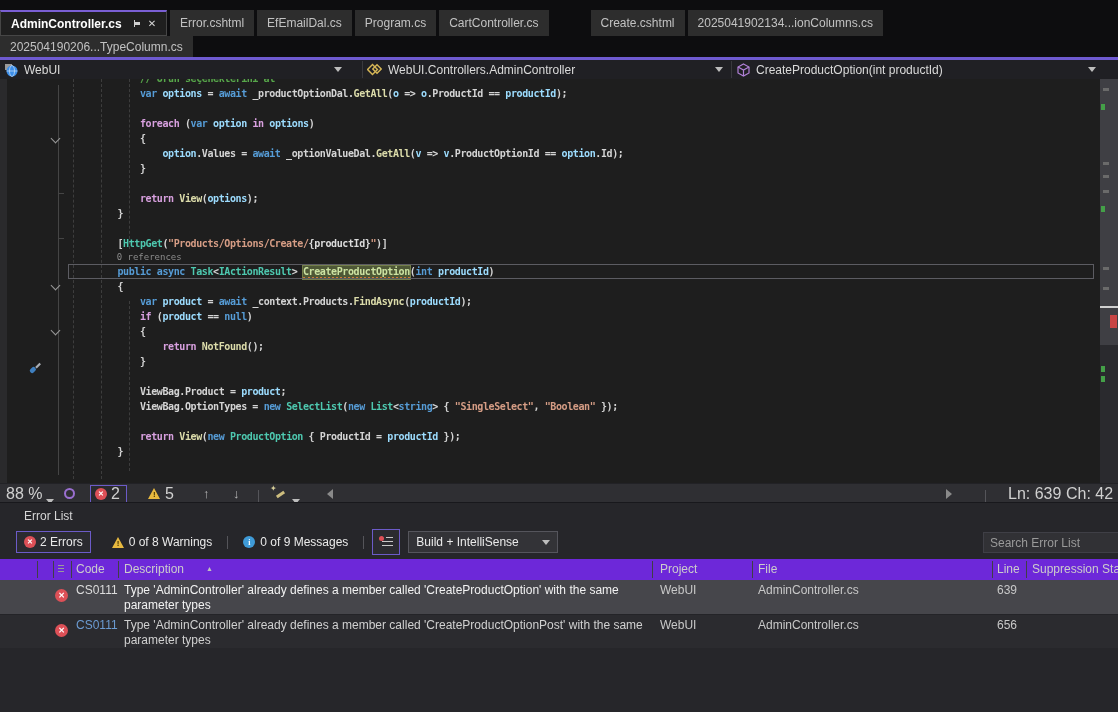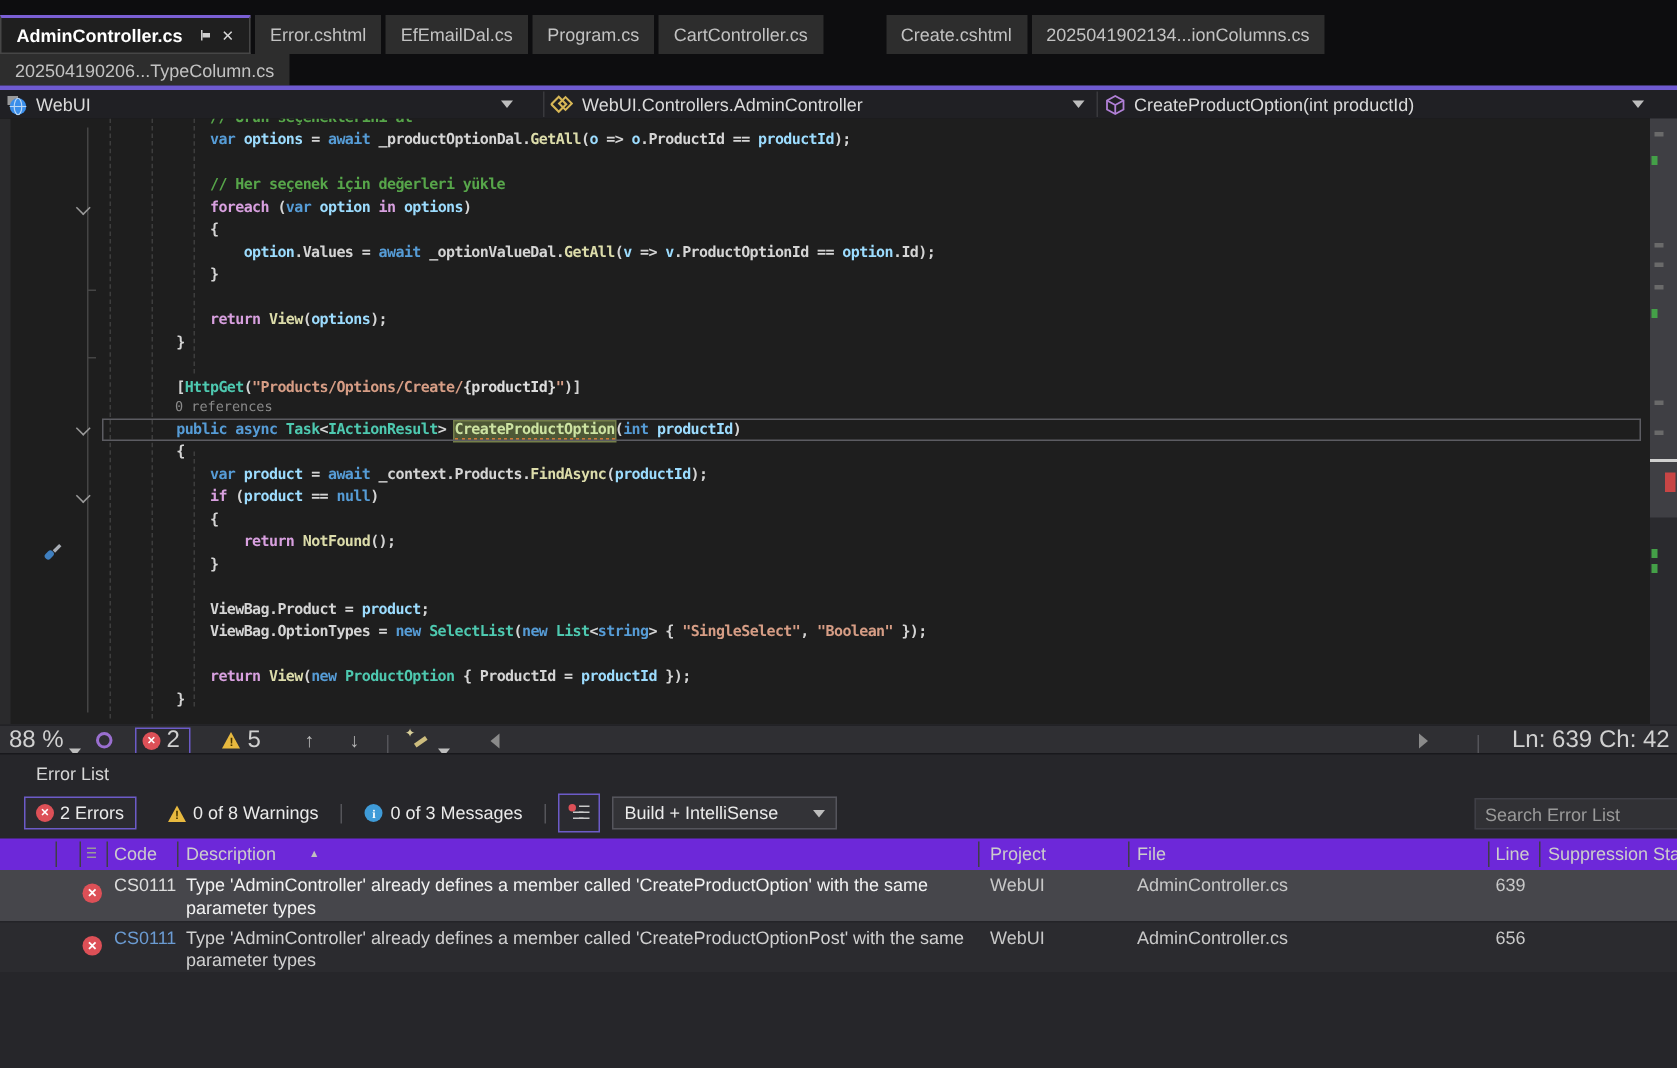--- a/index.html
+++ b/index.html
@@ -197,21 +197,20 @@
     <div class="chev" style="left:52px;top:203px;"></div>
     <div class="chev" style="left:52px;top:248px;"></div>
     <div class="guide" style="left:73px;top:0;height:400px;"></div>
     <div class="guide" style="left:101px;top:0;height:400px;"></div>
     <div class="guide" style="left:129px;top:0;height:170px;"></div>
     <div class="guide" style="left:129px;top:222px;height:170px;"></div>
     <div class="code" id="code-lines">
         <div class="ln"><span class="tk-c">        // Ürün seçeneklerini al</span></div>
         <div class="ln"><span class="tk-k">        var</span><span class="tk-v"> options</span><span class="tk-p"> = </span><span class="tk-k">await</span><span class="tk-p"> _productOptionDal.</span><span class="tk-m">GetAll</span><span class="tk-p">(</span><span class="tk-v">o</span><span class="tk-p"> =&gt; </span><span class="tk-v">o</span><span class="tk-p">.ProductId == </span><span class="tk-v">productId</span><span class="tk-p">);</span></div>
         <div class="ln"> </div>
-        <div class="ln"><span class="tk-c">        // Her seçenek için değerleri yükle</span></div>
         <div class="ln"><span class="tk-kc">        foreach</span><span class="tk-p"> (</span><span class="tk-k">var</span><span class="tk-v"> option</span><span class="tk-kc"> in</span><span class="tk-v"> options</span><span class="tk-p">)</span></div>
         <div class="ln"><span class="tk-p">        {</span></div>
         <div class="ln"><span class="tk-v">            option</span><span class="tk-p">.Values = </span><span class="tk-k">await</span><span class="tk-p"> _optionValueDal.</span><span class="tk-m">GetAll</span><span class="tk-p">(</span><span class="tk-v">v</span><span class="tk-p"> =&gt; </span><span class="tk-v">v</span><span class="tk-p">.ProductOptionId == </span><span class="tk-v">option</span><span class="tk-p">.Id);</span></div>
         <div class="ln"><span class="tk-p">        }</span></div>
         <div class="ln"> </div>
         <div class="ln"><span class="tk-kc">        return</span><span class="tk-p"> </span><span class="tk-m">View</span><span class="tk-p">(</span><span class="tk-v">options</span><span class="tk-p">);</span></div>
         <div class="ln"><span class="tk-p">    }</span></div>
         <div class="ln"> </div>
         <div class="ln"><span class="tk-p">    [</span><span class="tk-t">HttpGet</span><span class="tk-p">(</span><span class="tk-s">"Products/Options/Create/</span><span class="tk-sr">{productId}</span><span class="tk-s">"</span><span class="tk-p">)]</span></div>
         <div class="ln lens"><span class="tk-cl">    0 references</span></div>
@@ -305,21 +304,21 @@
       <div style="width:14px;"></div>
       <div class="tool-btn">
         <div class="warn-icon"></div>
         <span>0 of 8 Warnings</span>
       </div>
       <div style="width:8px;"></div>
       <div class="vsep"></div>
       <div style="width:8px;"></div>
       <div class="tool-btn">
         <div class="info-icon"></div>
-        <span>0 of 3 Messages</span>
+        <span>0 of 9 Messages</span>
       </div>
       <div style="width:8px;"></div>
       <div class="vsep"></div>
       <div style="width:8px;"></div>
       <div class="filter-btn sel-purple"></div>
       <div style="width:8px;"></div>
       <div class="combo" style="width:150px;">
         <span>Build + IntelliSense</span>
         <div class="caret"></div>
       </div>

